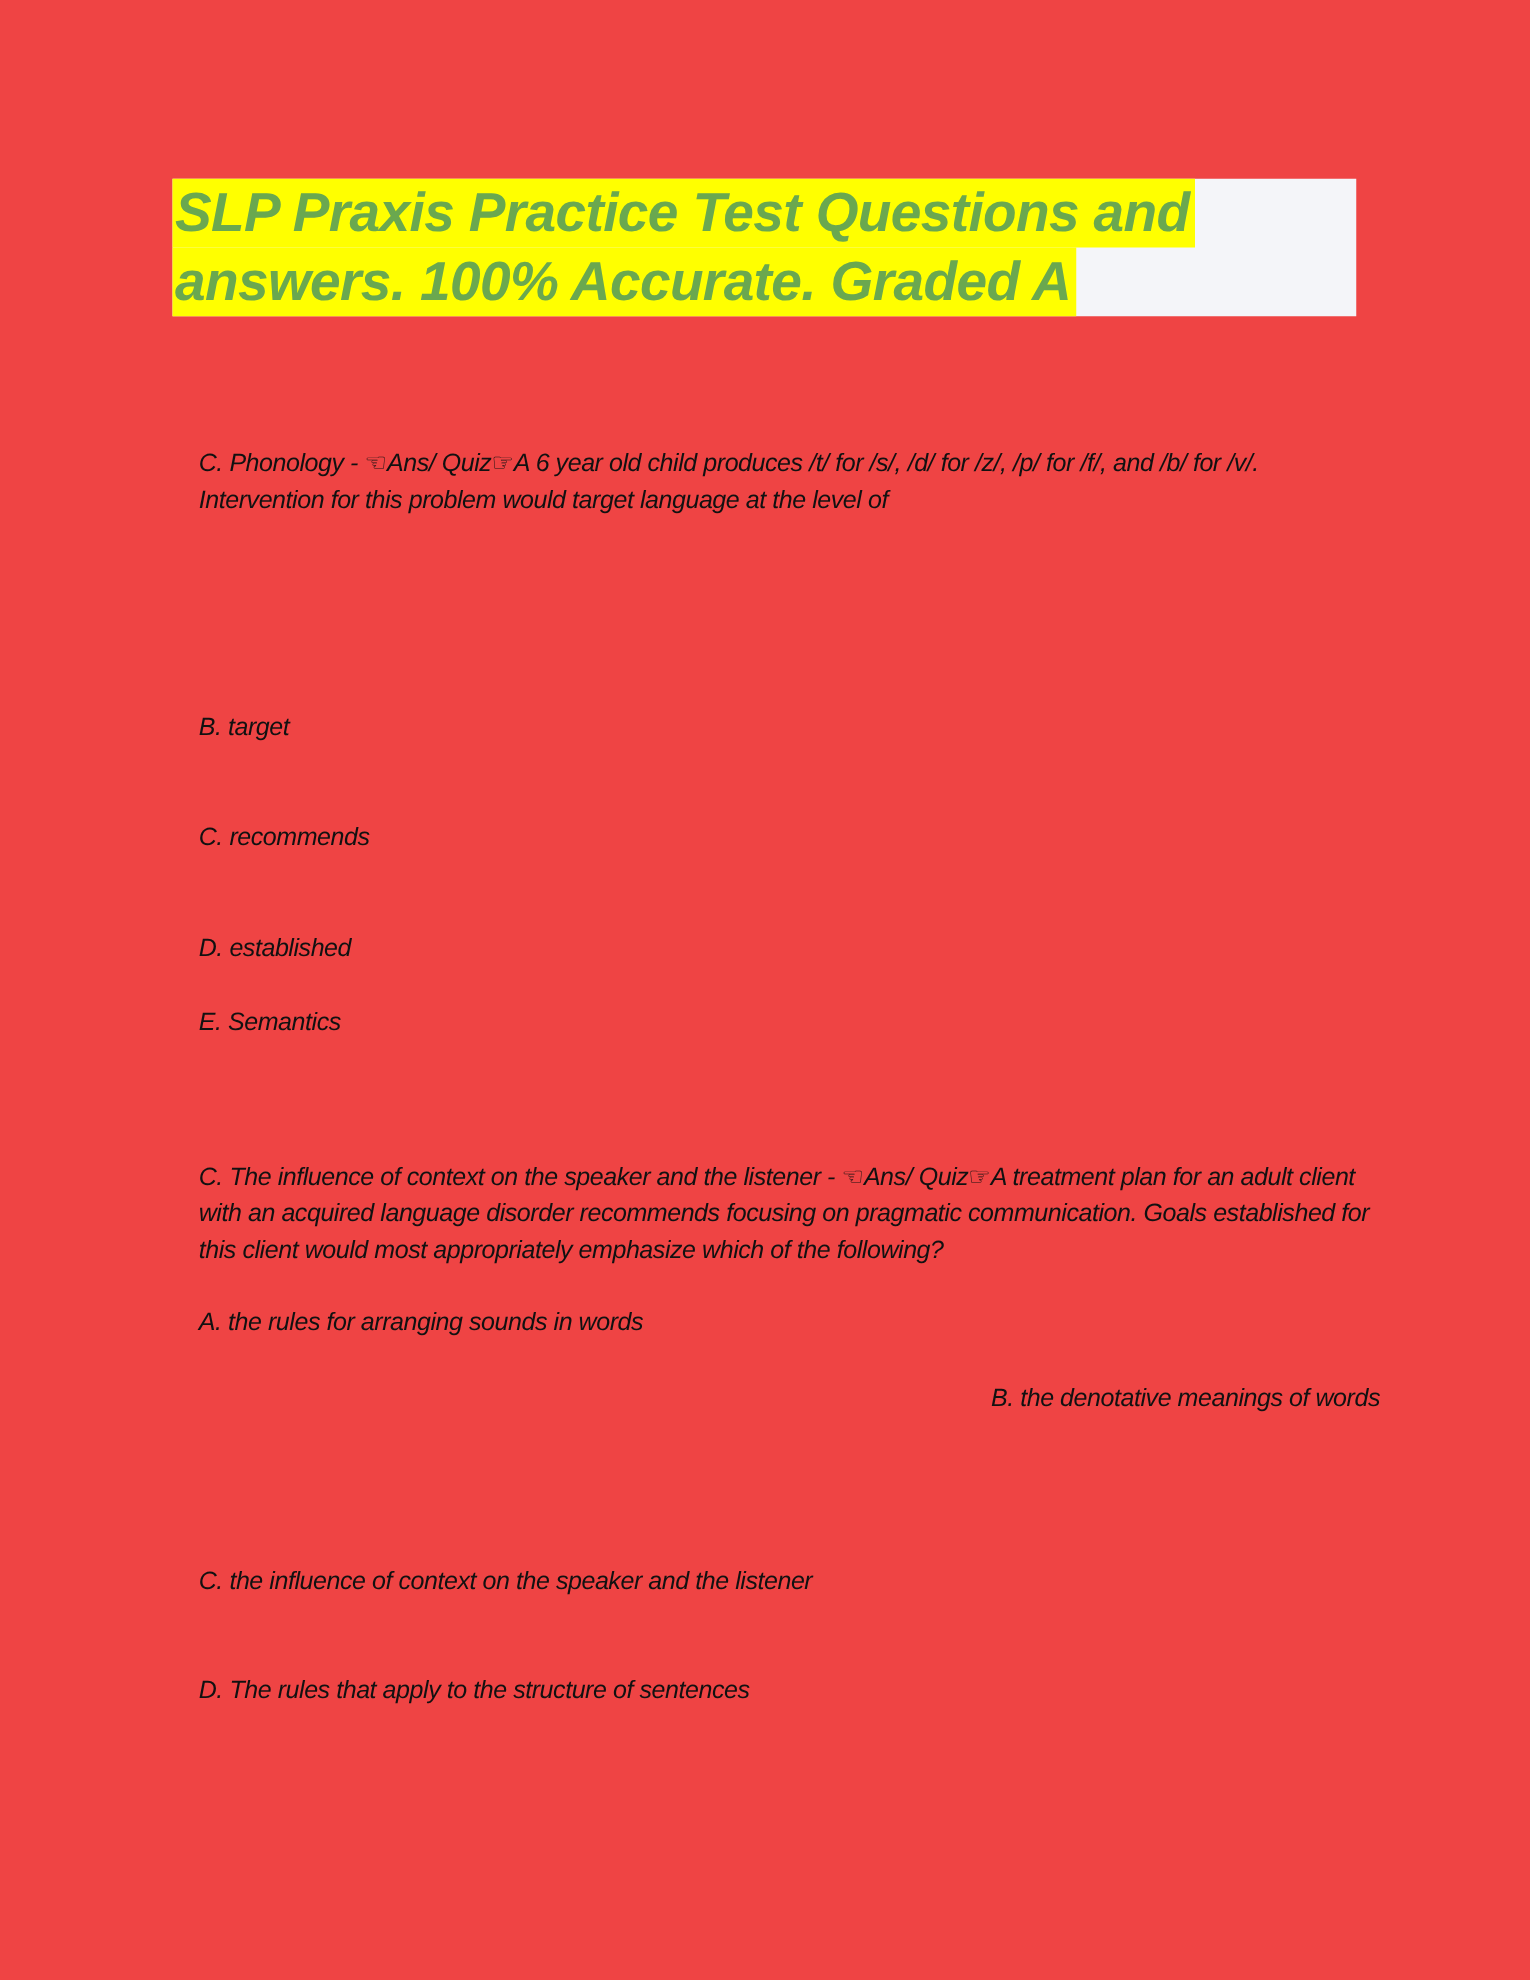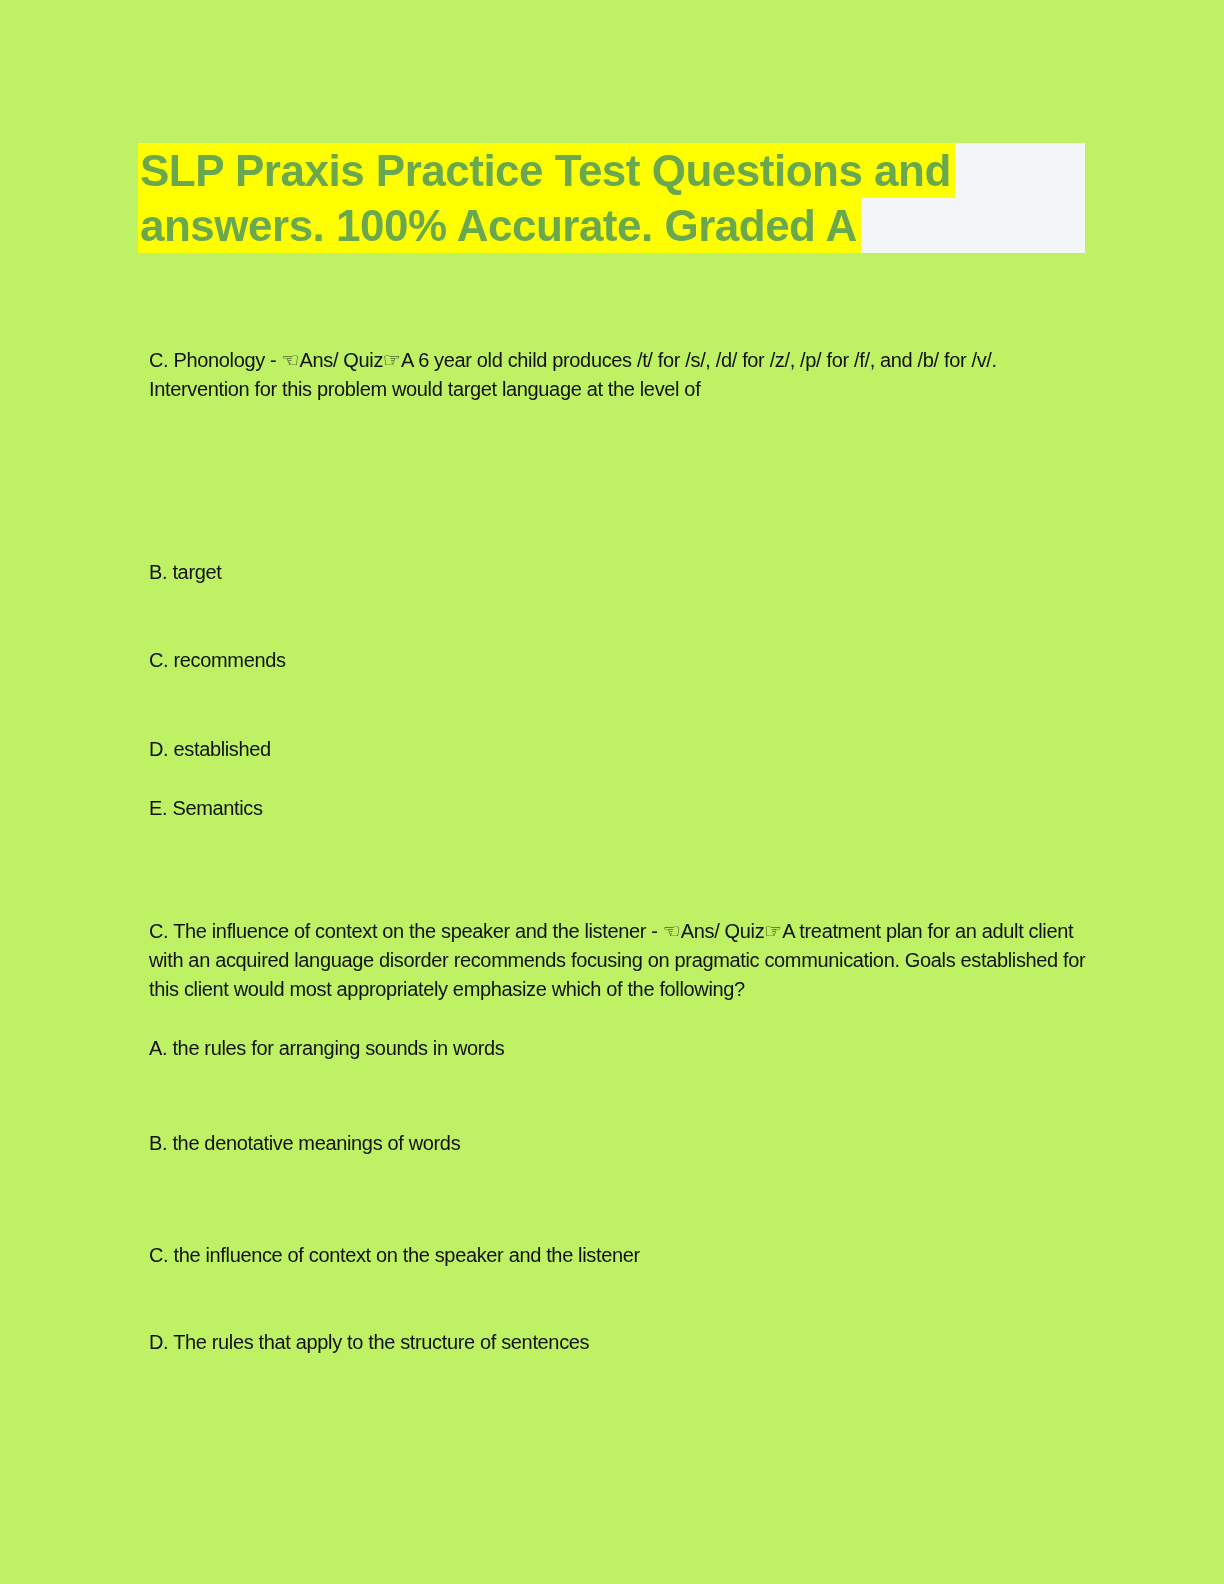--- a/index.html
+++ b/index.html
@@ -1,22 +1,23 @@
 <!DOCTYPE html>
 <html><head>
 <meta charset="utf-8">
 <style>
   html, body { margin: 0; padding: 0; background: #ffffff; }
   .page {
     position: relative;
     width: 1224px;
     height: 1584px;
-    background: #bef264;
+    background: #ef4444;
     overflow: hidden;
     font-family: "Liberation Sans", sans-serif;
+    font-style: italic;
   }
 
   
   .title-block {
     position: absolute;
     left: 138px;
     top: 143px;
     width: 947px;
     background: #f4f5f9;
   }
@@ -35,41 +36,41 @@
     background: #ffff00;
     padding: 0 4px 0 2px;
     white-space: nowrap;
   }
 
   
   .para {
     position: absolute;
     left: 143px;
     width: 945px;
-    margin: 6px;
+    margin: 16px;
     font-size: 20px;
     line-height: 29px;
     letter-spacing: -0.35px;
     color: #111111;
     font-family: "Liberation Sans", sans-serif;
   }
   .hand {
     font-family: "DejaVu Sans", "Liberation Sans", sans-serif;
     letter-spacing: 0;
   }
 
   .q1  { top: 340px; }
   .o10 { top: 464px; }
   .o11 { top: 552px; }
   .o12 { top: 640px; }
   .o13 { top: 729px; }
   .o14 { top: 788px; }
   .q2  { top: 911px; }
   .o20 { top: 1028px; }
-  .o21 { top: 1123px; }
+  .o21 { top: 1089px; text-align: right; }
   .o22 { top: 1235px; }
   .o23 { top: 1322px; }
 </style>
 </head>
 <body>
 
 <div class="page">
 
   <div class="title-block">
     <h1 class="doc-title">

